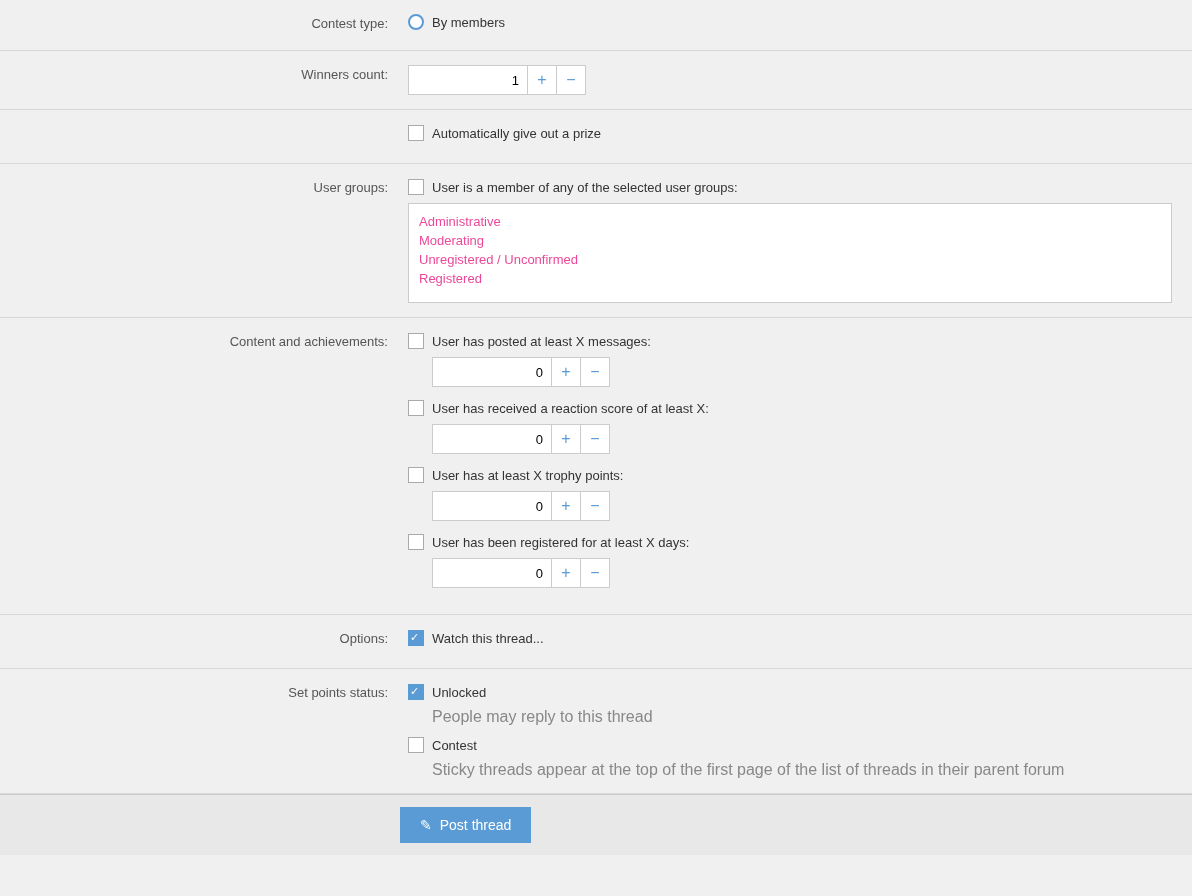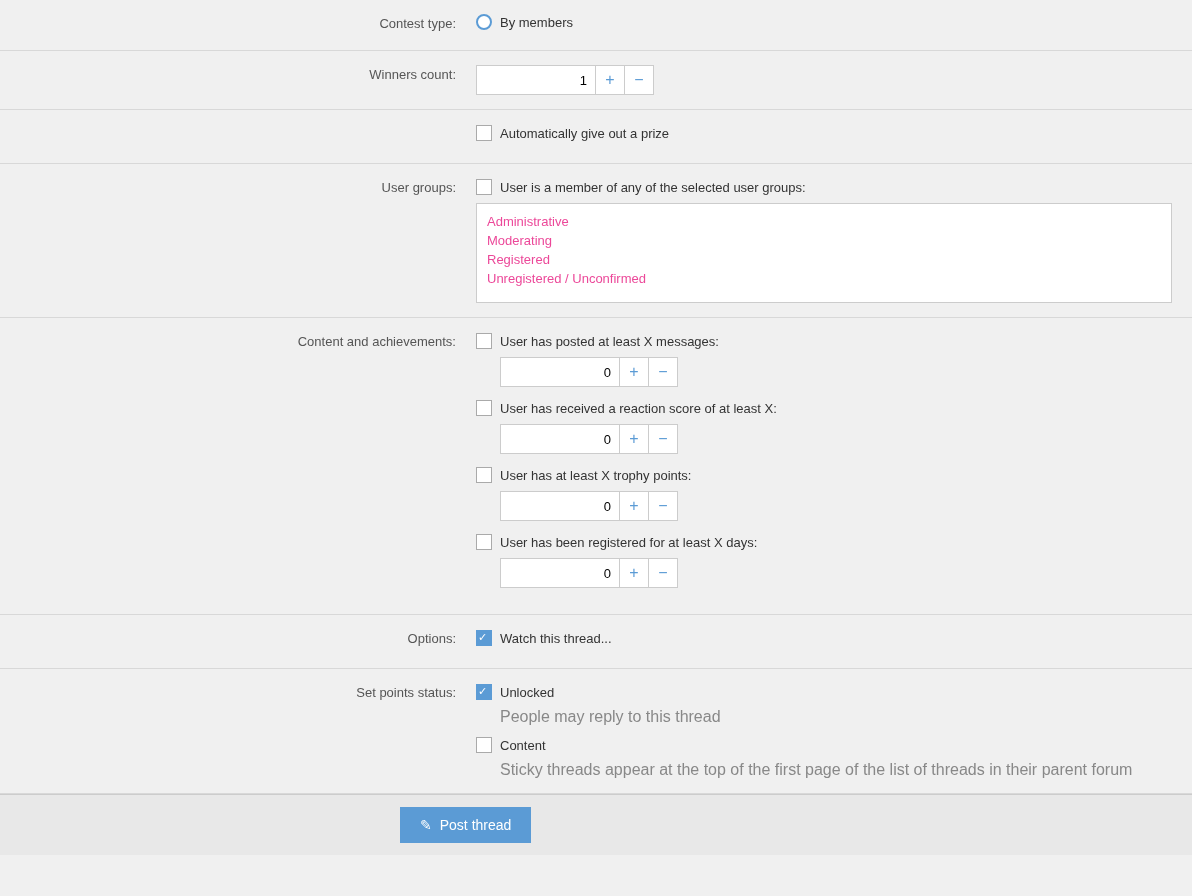--- a/index.html
+++ b/index.html
@@ -21,21 +21,21 @@
     }
 
     .form-row {
       display: flex;
       border-bottom: 1px solid #d8d8d8;
       padding: 14px 0;
       align-items: flex-start;
     }
 
     .form-label {
-      width: 476px;
+      width: 408px;
       text-align: right;
       padding-right: 20px;
       padding-top: 2px;
       color: #555;
       font-size: 13px;
       flex-shrink: 0;
     }
 
     .form-content {
       flex: 1;
@@ -240,22 +240,22 @@
         <span>User groups:</span>
       </div>
       <div class="form-content">
         <label class="checkbox-option">
           <span class="checkbox-box"></span>
           <span>User is a member of any of the selected user groups:</span>
         </label>
         <div class="user-groups-list">
           <span class="user-group-item">Administrative</span>
           <span class="user-group-item">Moderating</span>
+          <span class="user-group-item">Unregistered / Unconfirmed</span>
           <span class="user-group-item">Registered</span>
-          <span class="user-group-item">Unregistered / Unconfirmed</span>
         </div>
       </div>
     </div>
 
     <div class="form-row">
       <div class="form-label">
         <span>Content and achievements:</span>
       </div>
       <div class="form-content">
 
@@ -332,21 +332,21 @@
           <label class="checkbox-option">
             <span class="checkbox-box checked"></span>
             <span>Unlocked</span>
           </label>
           <div class="status-description">People may reply to this thread</div>
         </div>
 
         <div>
           <label class="checkbox-option">
             <span class="checkbox-box"></span>
-            <span>Content</span>
+            <span>Contest</span>
           </label>
           <div class="status-description">Sticky threads appear at the top of the first page of the list of threads in their parent forum</div>
         </div>
       </div>
     </div>
 
   </div>
 
   <div class="footer-bar">
     <button class="post-thread-btn">

